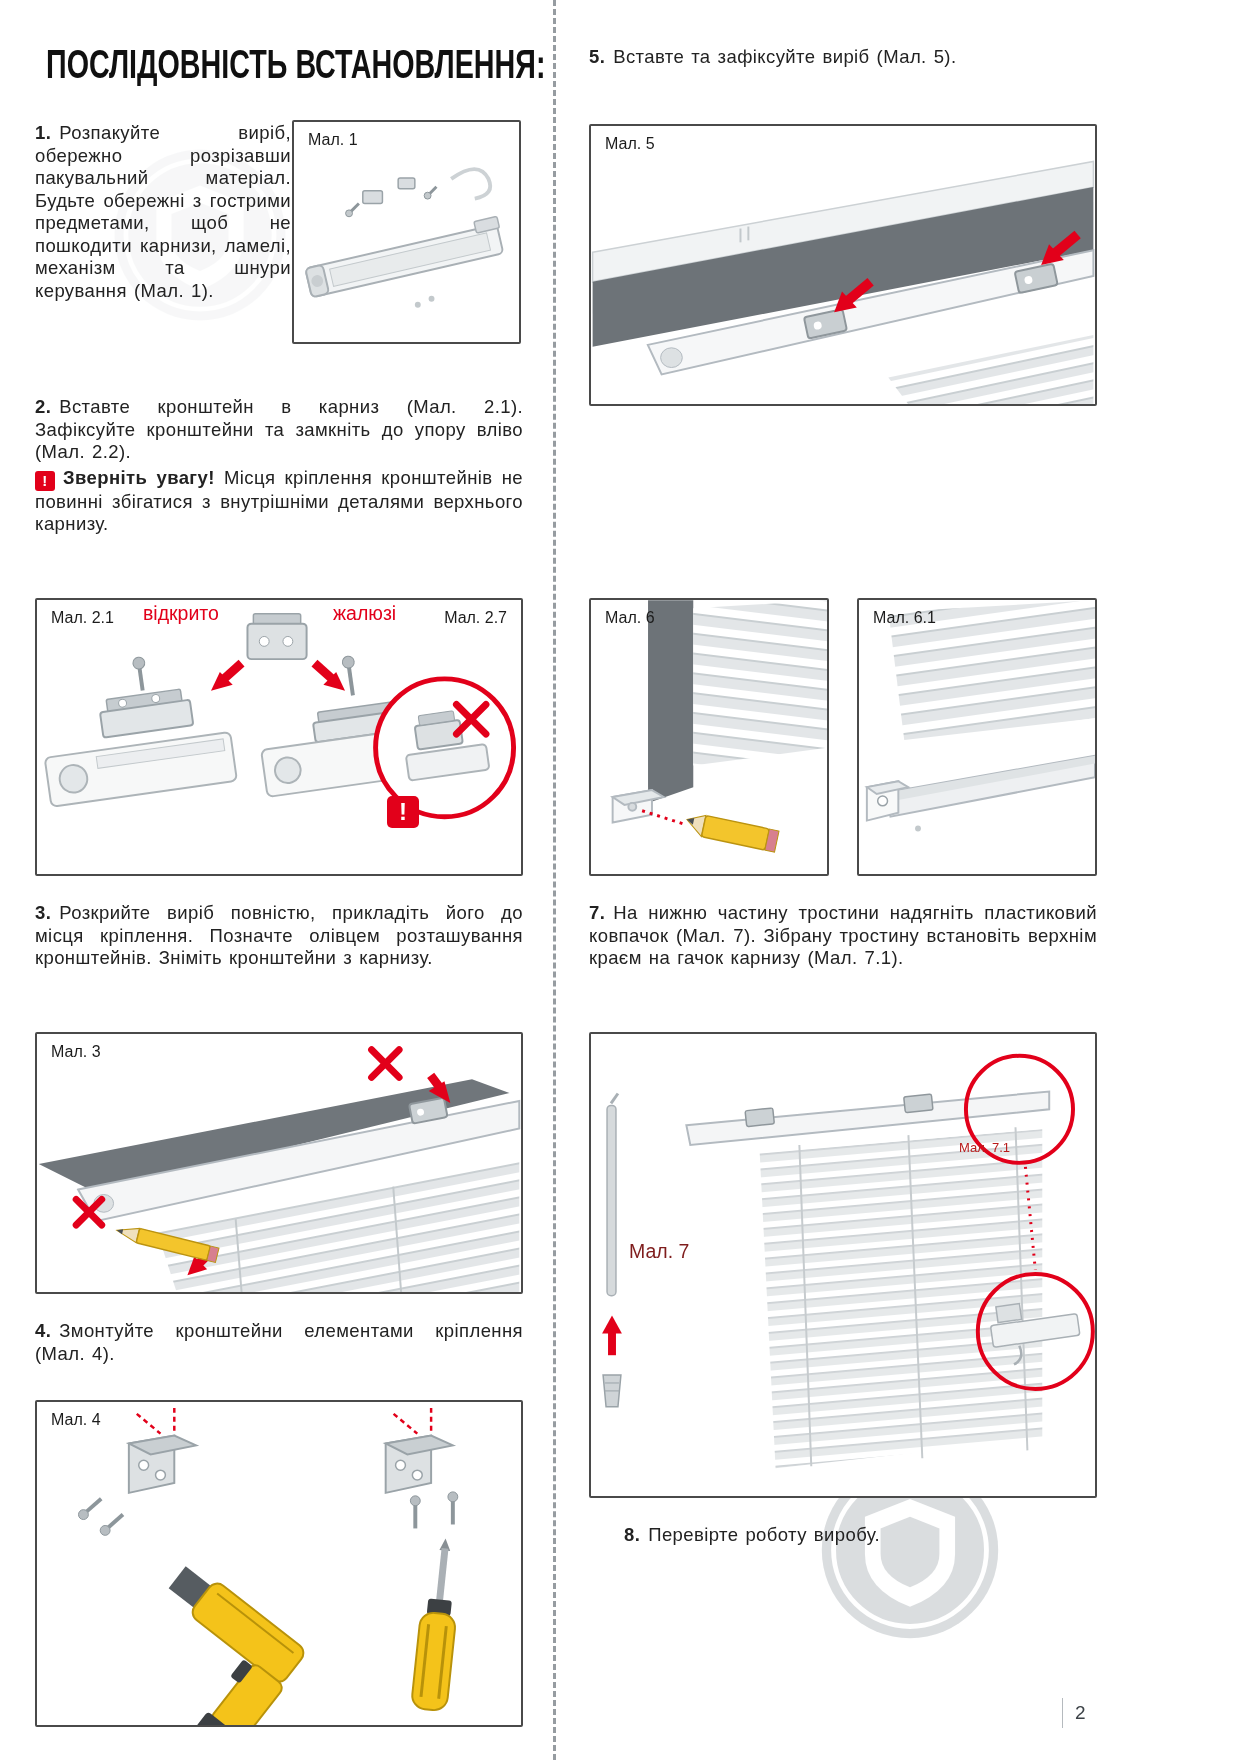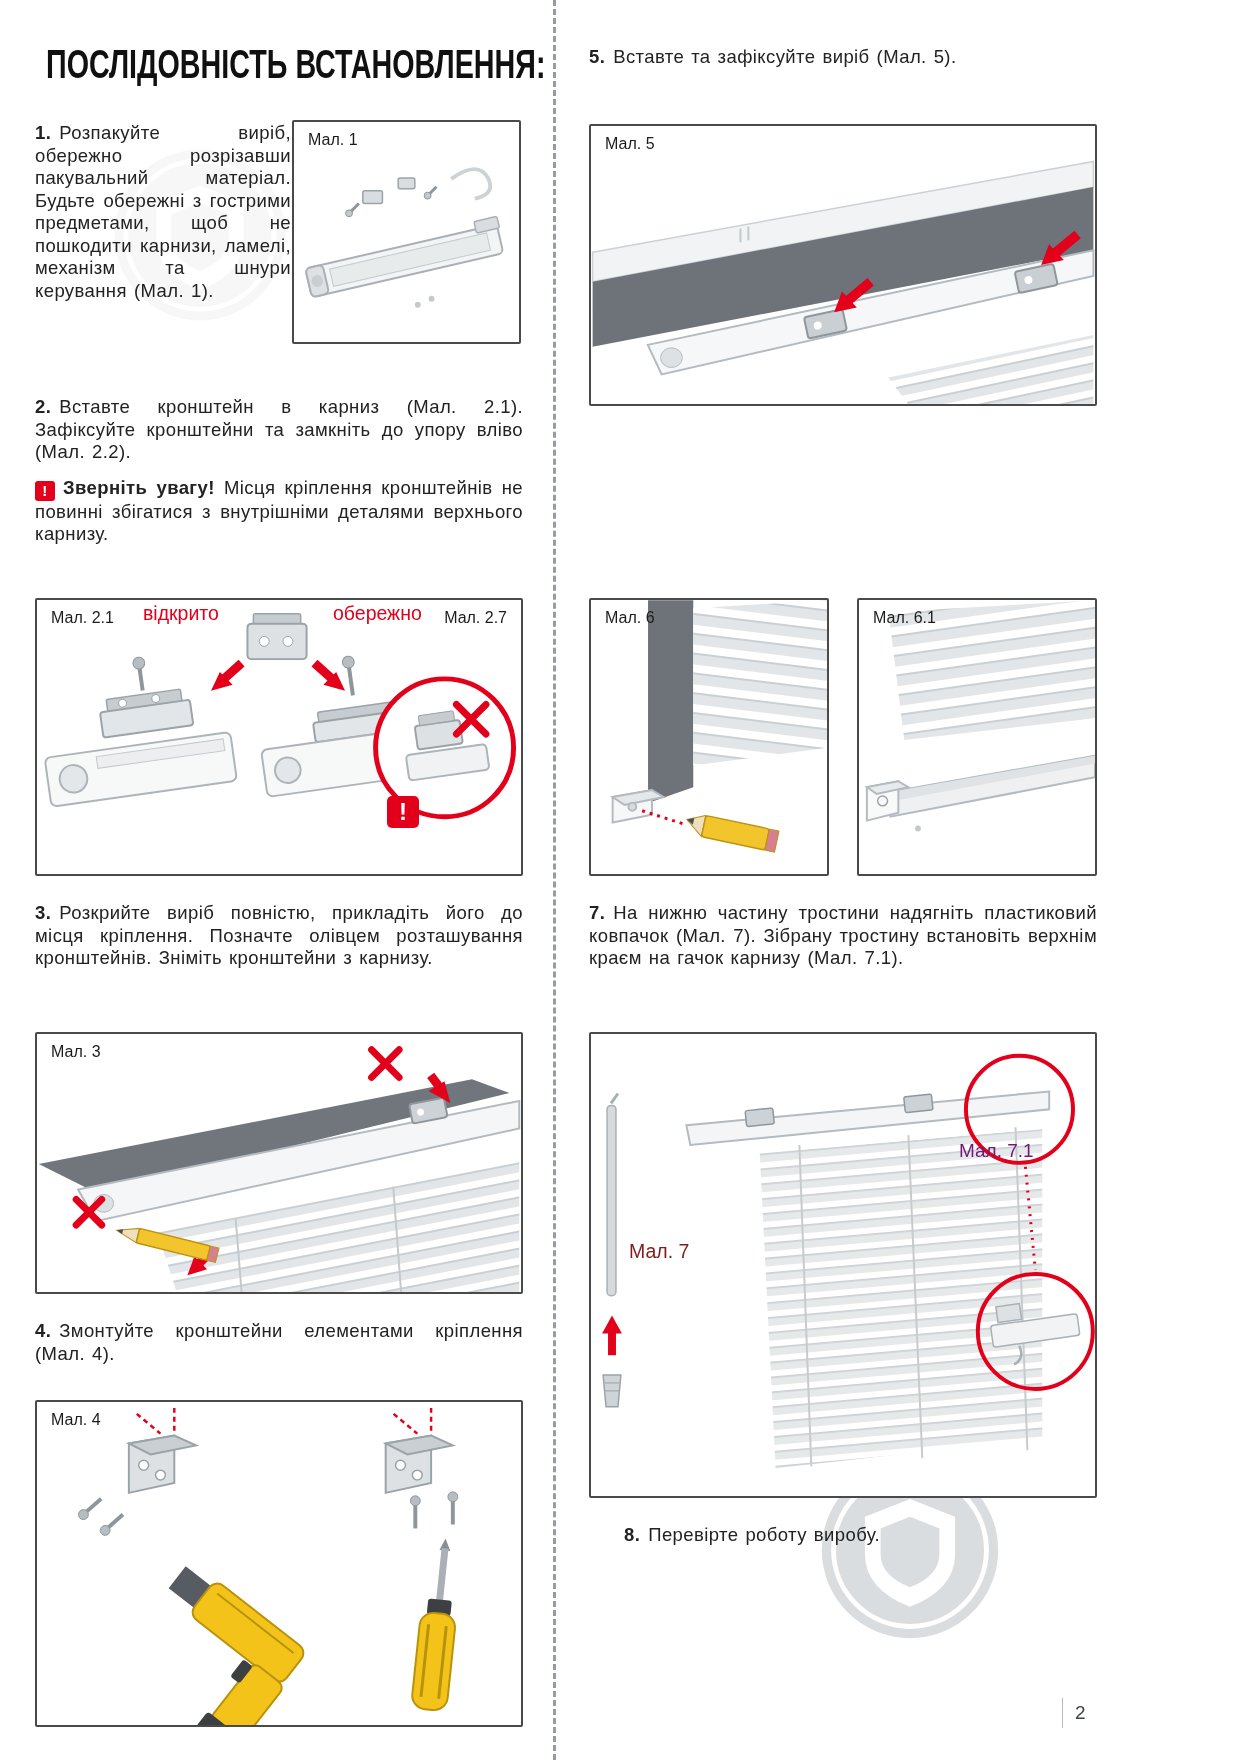--- a/index.html
+++ b/index.html
@@ -11,34 +11,34 @@
   .title{position:absolute;left:46px;top:40px;font-size:35px;font-weight:800;
          white-space:nowrap;color:#101010;transform:scale(0.82,1.18);
          transform-origin:left top;letter-spacing:0;z-index:2}
   .steptext{position:absolute;text-align:justify;font-size:18.5px;line-height:22.5px;
             letter-spacing:0.4px;word-spacing:1.5px;color:#222;z-index:2}
   .steptext .num{font-weight:bold;margin-right:8px}
   .flowtext{text-align:justify;font-size:18.5px;line-height:22.5px;
             letter-spacing:0.4px;word-spacing:1.5px;color:#222}
   .flowtext .num{font-weight:bold;margin-right:8px}
   .block{position:absolute;z-index:2}
-  .warning{margin-top:13px}
+  .warning{margin-top:3px}
   .warn-icon{display:inline-block;width:20px;height:20px;background:#E2001A;color:#fff;
              font-weight:bold;text-align:center;line-height:20px;border-radius:3px;
              font-size:15px;margin-right:8px;vertical-align:-2px}
   .figbox{position:absolute;border:2px solid #4a4a4a;border-radius:2px;background:#fff;z-index:2}
   .figbox > svg{position:absolute;left:0;top:0;width:100%;height:100%;z-index:1}
   .figcap{position:absolute;left:14px;top:9px;font-size:16px;color:#1c1c1c;z-index:3;white-space:nowrap}
   .figcap.right{left:auto;right:14px}
   .redstate{position:absolute;top:2px;font-size:19.5px;font-weight:400;color:#E2001A;z-index:3;white-space:nowrap}
   .alert-badge{position:absolute;left:350px;top:196px;width:32px;height:32px;background:#E2001A;
                color:#fff;border-radius:5px;font-size:24px;font-weight:bold;text-align:center;
                line-height:32px;z-index:4}
   .f7-label{position:absolute;left:38px;top:206px;font-size:19.5px;color:#7f1d1d;z-index:3;white-space:nowrap}
-  .f7-detail{position:absolute;left:368px;top:106px;font-size:19px;color:#701a75;z-index:3;white-space:nowrap}
+  .f7-detail{position:absolute;left:368px;top:106px;font-size:13px;color:#b91c1c;z-index:3;white-space:nowrap}
   #step1{left:35px;top:122px;width:256px}
   #fig1{left:292px;top:120px;width:229px;height:224px}
   #block2{left:35px;top:396px;width:488px}
   #step3{left:35px;top:902px;width:488px}
   #fig2{left:35px;top:598px;width:488px;height:278px}
   #fig3{left:35px;top:1032px;width:488px;height:262px}
   #step4{left:35px;top:1320px;width:488px}
   #fig4{left:35px;top:1400px;width:488px;height:327px}
   #step5{left:589px;top:46px;width:508px}
   #fig5{left:589px;top:124px;width:508px;height:282px}
@@ -107,21 +107,21 @@
   </figure>
 
   <div class="block" id="block2">
     <p class="flowtext"><b class="num">2.</b><span>Вставте кронштейн в карниз (Мал. 2.1). Зафіксуйте кронштейни та замкніть до упору вліво (Мал. 2.2).</span></p>
     <p class="flowtext warning"><span class="warn-icon">!</span><b>Зверніть увагу!</b> <span>Місця кріплення кронштейнів не повинні збігатися з внутрішніми деталями верхнього карнизу.</span></p>
   </div>
 
   <figure class="figbox" id="fig2">
     <figcaption class="figcap">Мал. 2.1</figcaption>
     <span class="redstate" style="left:106px">відкрито</span>
-    <span class="redstate" style="left:296px">обережно</span>
+    <span class="redstate" style="left:296px">жалюзі</span>
     <figcaption class="figcap right">Мал. 2.7</figcaption>
     <div class="alert-badge">!</div>
     <svg viewBox="0 0 488 278">
 
       <g transform="translate(212,14)">
         <rect x="6" y="0" width="48" height="13" rx="2" fill="#c6ccd0" stroke="#9aa3a8" stroke-width="1.5"></rect>
         <rect x="0" y="10" width="60" height="36" rx="4" fill="#dde1e3" stroke="#9aa3a8" stroke-width="2"></rect>
         <circle cx="17" cy="28" r="5" fill="#fff" stroke="#9aa3a8"></circle>
         <circle cx="41" cy="28" r="5" fill="#fff" stroke="#9aa3a8"></circle>
       </g>

